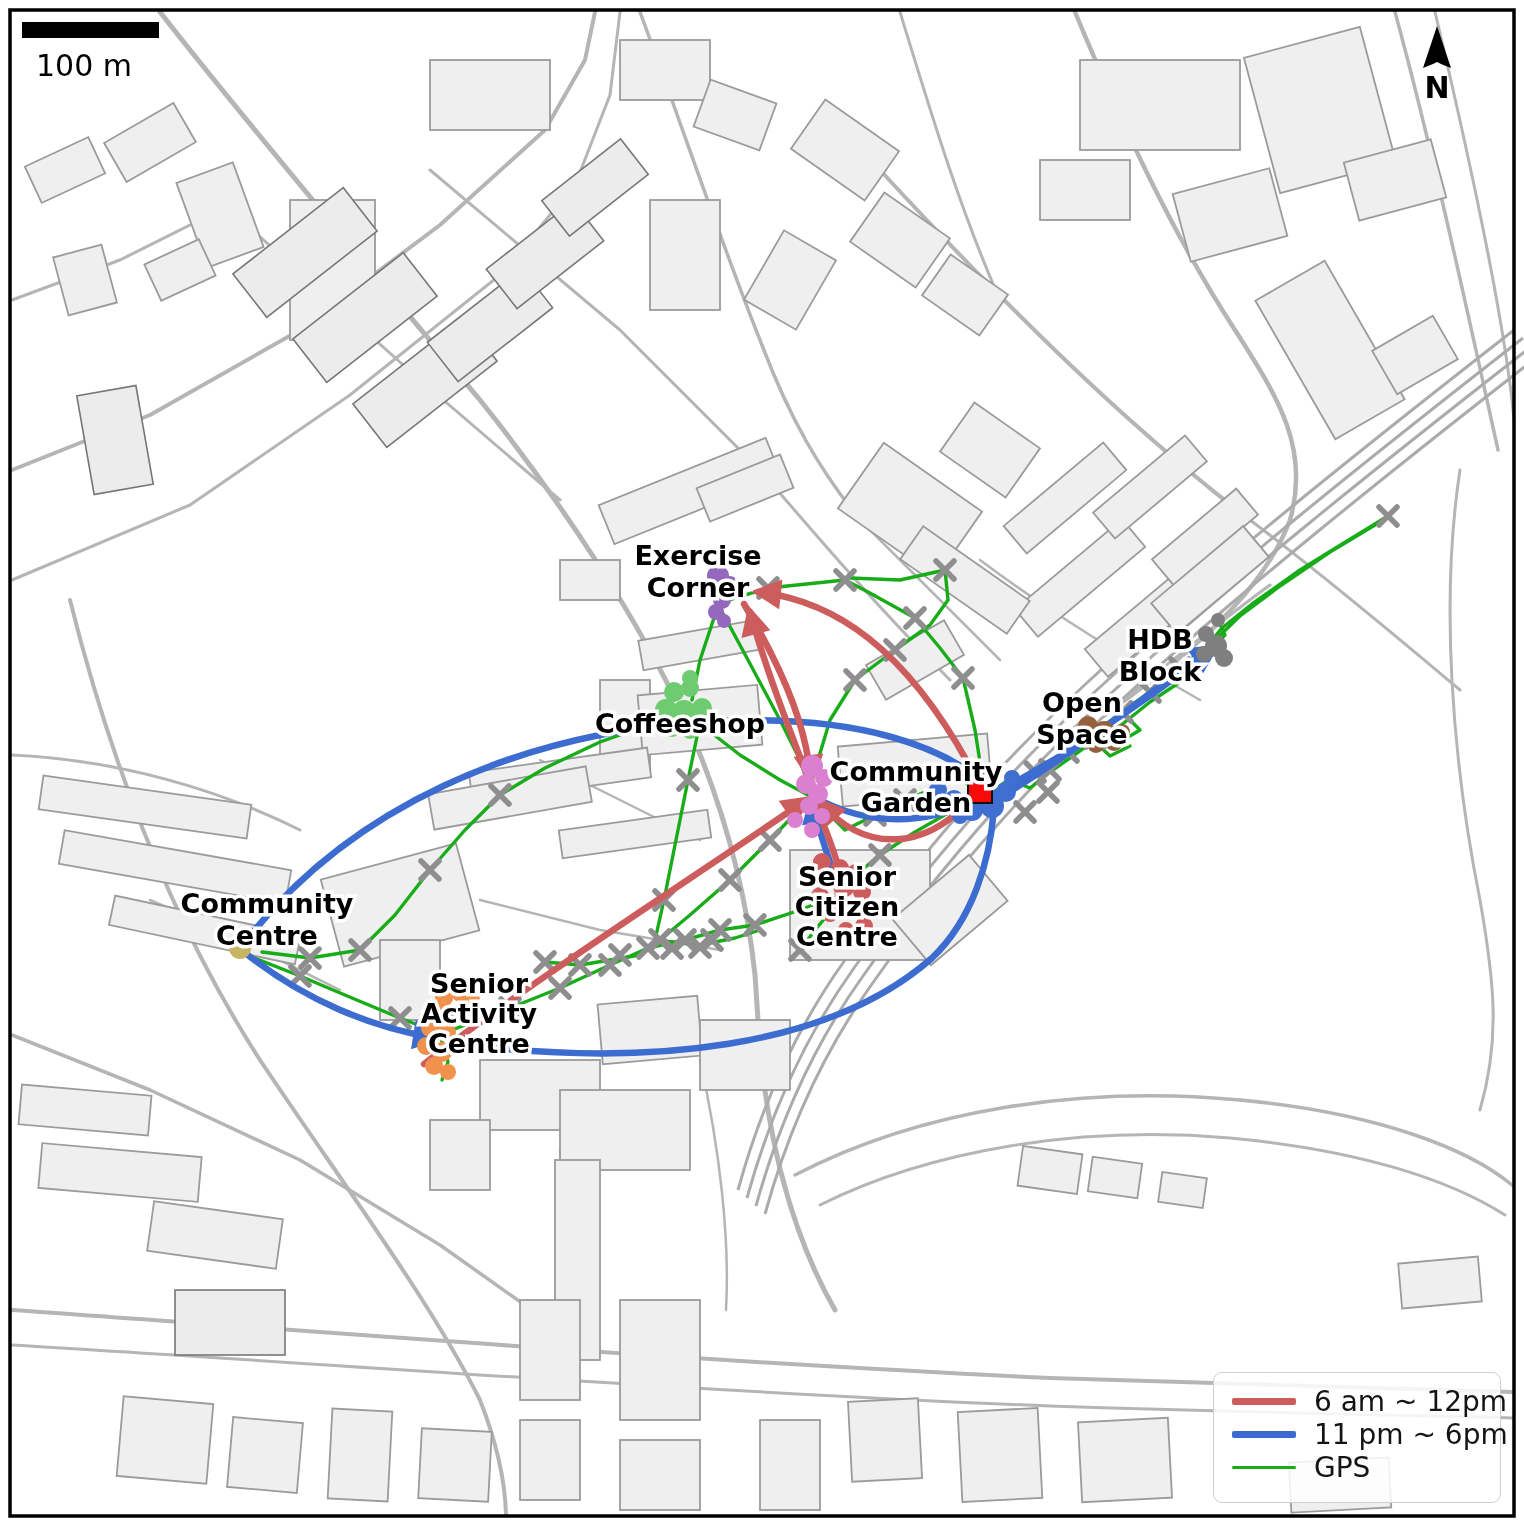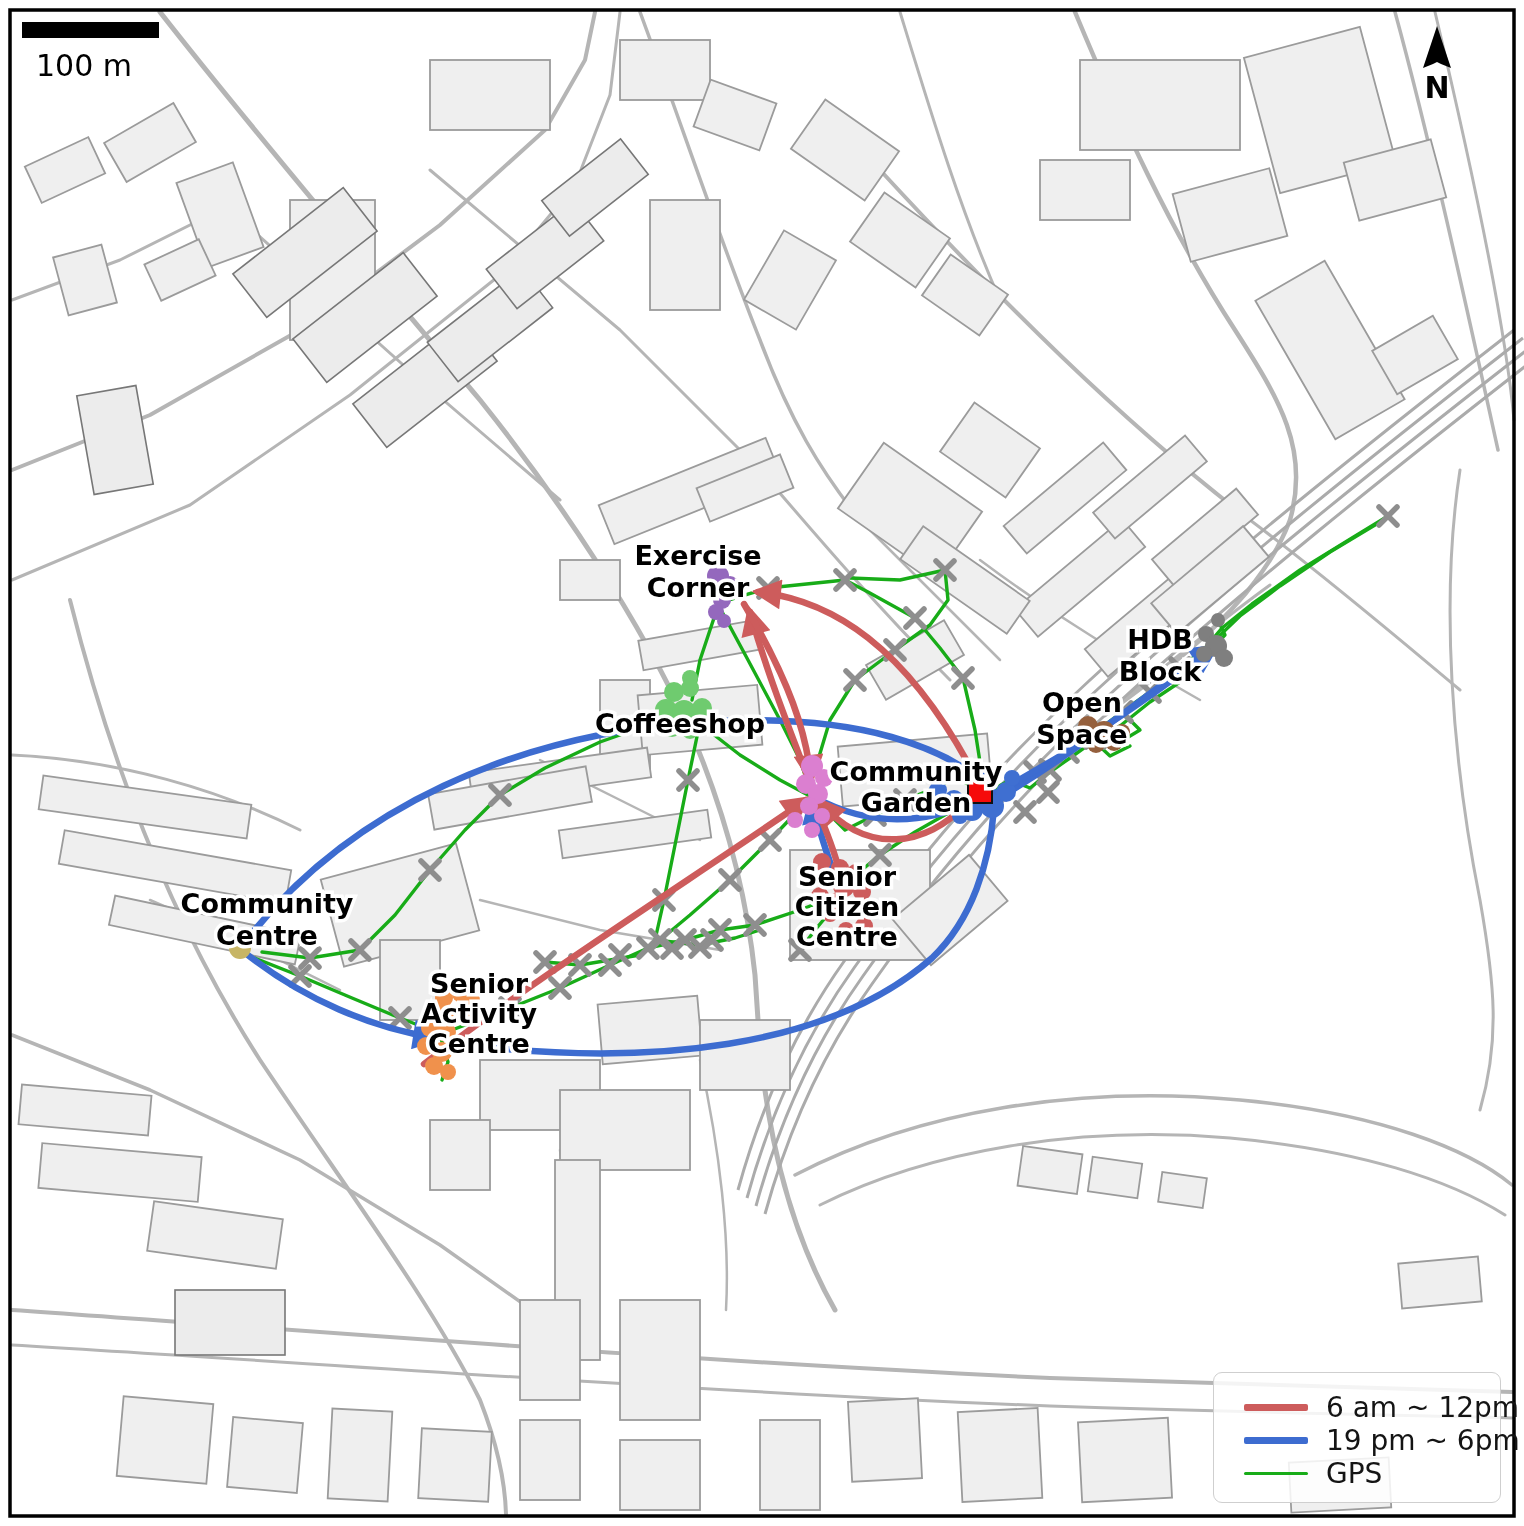--- a/index.html
+++ b/index.html
@@ -7,23 +7,23 @@
          font-family:"DejaVu Sans","Liberation Sans",sans-serif;}
   svg{position:absolute;left:0;top:0;}
   .bldg{fill:#efefef;stroke:#9b9b9b;stroke-width:1.8;}
   .bldg-dark{fill:#ececec;stroke:#777777;stroke-width:1.6;}
   .road{fill:none;stroke:#b5b5b5;stroke-linecap:round;stroke-linejoin:round;}
   .rail{fill:none;stroke:#ababab;stroke-width:3;}
   .loc-label{font-weight:bold;font-size:27px;fill:#000;stroke:#ffffff;stroke-width:7px;
              paint-order:stroke;text-anchor:middle;}
   .annot{fill:#000;}
   
-  .legend{position:absolute;display:flex;flex-direction:column;justify-content:flex-end;
+  .legend{position:absolute;display:flex;flex-direction:column;justify-content:flex-start;
           background:rgba(255,255,255,0.85);border:1.5px solid #cfcfcf;border-radius:9px;
-          box-sizing:border-box;padding:12px 30px;}
+          box-sizing:border-box;padding:12px 18px;}
   .legend-row{display:flex;align-items:center;gap:18px;}
   .legend-swatch{width:64px;border-radius:2px;flex:0 0 auto;}
   .legend-label{font-size:28px;color:#141414;white-space:nowrap;}
 </style>
 </head>
 <body>
 
 <div class="stage">
   <svg id="map-svg" width="1524" height="1526" viewBox="0 0 1524 1526">
     <defs>
@@ -427,20 +427,20 @@
     <rect x="10" y="10" width="1504" height="1506" fill="none" stroke="#000" stroke-width="3.5"></rect>
   </svg>
 
   <div class="legend" id="legend" style="left: 1213px; top: 1372px; width: 288px; height: 131px;">
       <div class="legend-row">
         <span class="legend-swatch" style="height: 7px; background: rgb(205, 92, 92);"></span>
         <span class="legend-label">6 am ~ 12pm</span>
       </div>
       <div class="legend-row">
         <span class="legend-swatch" style="height: 7px; background: rgb(61, 108, 208);"></span>
-        <span class="legend-label">19 pm ~ 6pm</span>
+        <span class="legend-label">11 pm ~ 6pm</span>
       </div>
       <div class="legend-row">
         <span class="legend-swatch" style="height: 3.5px; background: rgb(24, 172, 24);"></span>
         <span class="legend-label">GPS</span>
       </div>
     </div>
 </div>
 
 </body></html>

